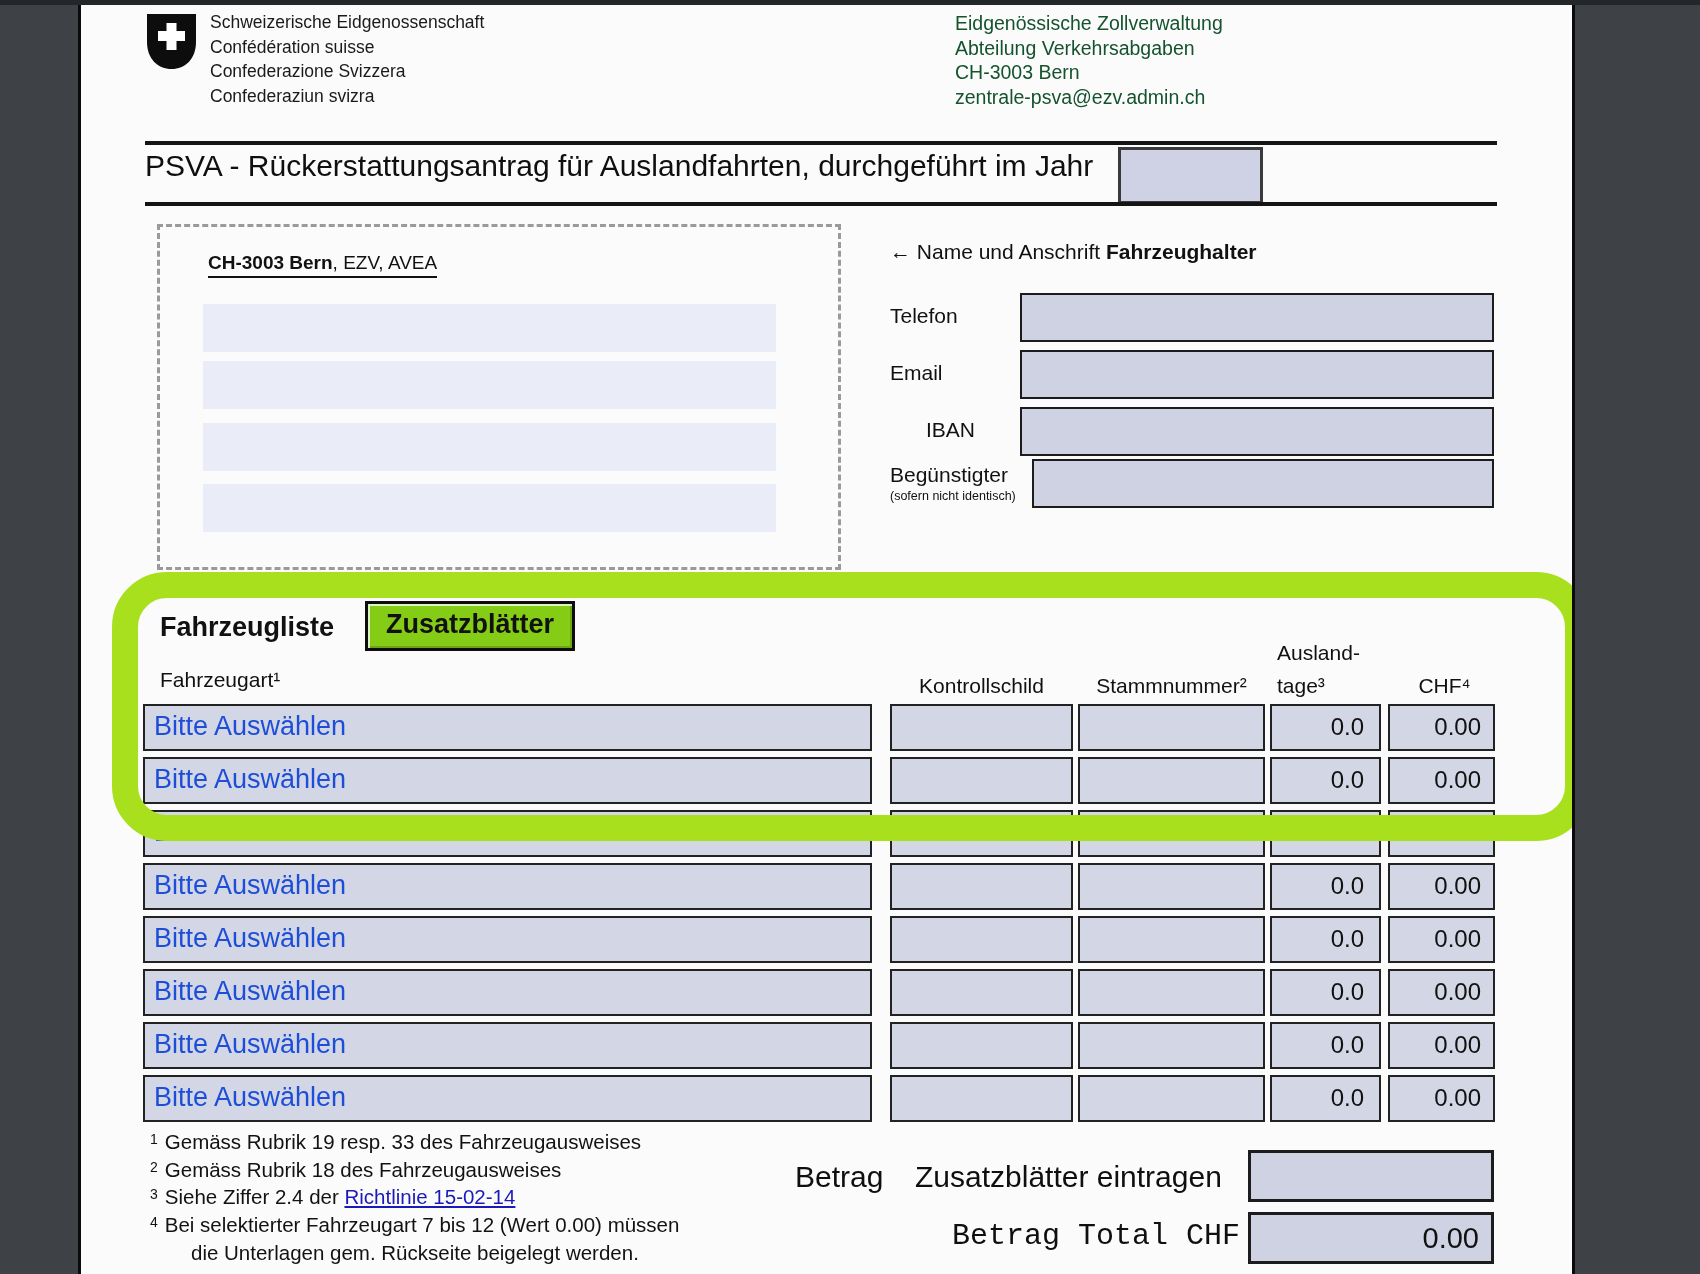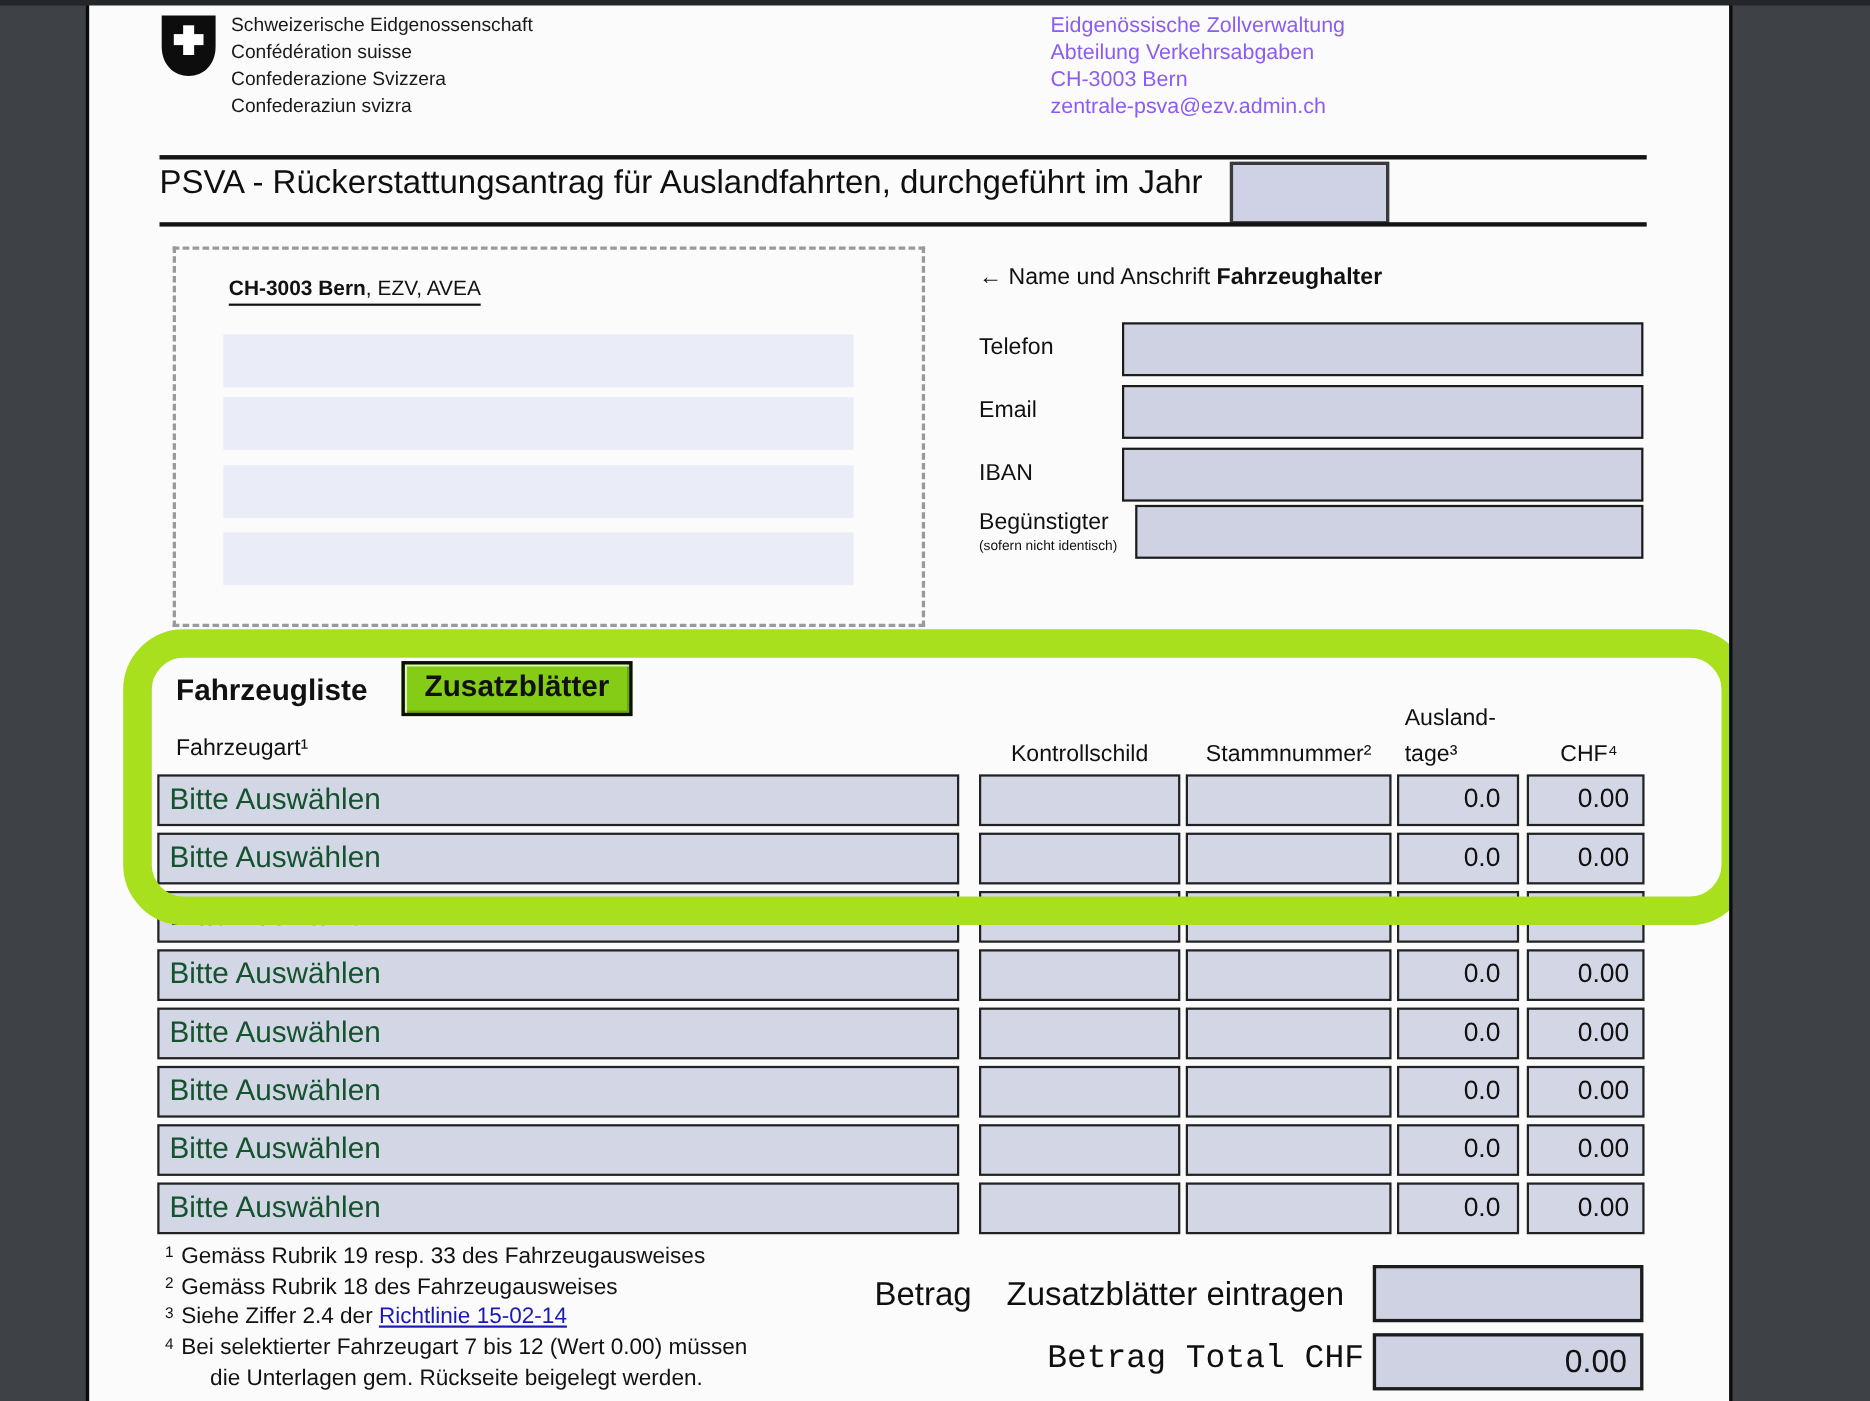--- a/index.html
+++ b/index.html
@@ -6,21 +6,21 @@
   .canvas{position:relative;width:1700px;height:1274px;overflow:hidden;
           font-family:"Liberation Sans",sans-serif;background:#fbfbfb;color:#111;}
   .abs{position:absolute;}
   
   .band{position:absolute;top:0;bottom:0;background:#3e4145;z-index:6;}
   .band.left{left:0;width:78px;border-right:3px solid #0b0b0b;}
   .band.right{left:1572px;right:0;border-left:3px solid #0b0b0b;}
   .topline{position:absolute;left:0;top:0;width:100%;height:5px;background:#23272a;z-index:7;}
   
   .logo-text{left:210px;top:10px;font-size:17.5px;line-height:24.5px;color:#1a1a1a;}
-  .dept-text{left:955px;top:11px;font-size:19.5px;line-height:24.5px;color:#8b5cf6;}
+  .dept-text{left:955px;top:11px;font-size:19.5px;line-height:24.5px;color:#14532d;}
   
   .rule{left:145px;width:1352px;height:4px;background:#141414;}
   .title{left:145px;top:149px;font-size:30px;color:#0f0f0f;}
   .year-box{left:1118px;top:147px;width:139px;height:51px;background:#ced2e4;border:3px solid #3a3a3a;}
   
   .dash-box{left:157px;top:224px;width:678px;height:340px;border:3px dashed #9a9a9a;}
   .win-addr{left:208px;top:252px;font-size:19px;border-bottom:2.5px solid #111;padding-bottom:2px;}
   .win-field{left:203px;width:573px;height:48px;background:#eaedf8;}
   
   .holder-head{left:890px;top:240px;font-size:21px;}
@@ -31,21 +31,21 @@
   .green{left:112px;top:572px;width:1427px;height:217px;border:26px solid #a9e01d;
          border-radius:55px;z-index:5;pointer-events:none;}
   
   .section-title{left:160px;top:612px;font-size:27px;font-weight:bold;}
   .btn-zusatz{left:365px;top:601px;width:204px;height:44px;background:#84cc16;border:3px solid #0d0d0d;
               box-shadow:inset 2px 2px 0 rgba(255,255,255,.75), inset -2px -2px 0 rgba(0,0,0,.18);
               font-size:27px;font-weight:bold;text-align:center;line-height:40px;}
   .col-head{font-size:21px;color:#111;}
   .vrow{position:absolute;left:143px;width:1352px;height:47px;}
   .cell{position:absolute;top:0;height:47px;background:#d3d6e4;border:2.5px solid #222;box-sizing:border-box;}
-  .cell.select{left:0;width:729px;font-size:27px;line-height:41px;padding-left:9px;color:#14532d;}
+  .cell.select{left:0;width:729px;font-size:27px;line-height:41px;padding-left:9px;color:#1d4ed8;}
   .cell.ks{left:747px;width:183px;}
   .cell.sn{left:935px;width:187px;}
   .cell.tage{left:1127px;width:111px;text-align:right;padding-right:15px;font-size:24px;line-height:41px;}
   .cell.chf{left:1245px;width:107px;text-align:right;padding-right:12px;font-size:24px;line-height:41px;}
   
   .fn{left:150px;font-size:20.5px;color:#121212;}
   .fn .mk{font-size:14px;position:relative;top:-5px;margin-right:7px;}
   .fn a{color:#1a1abc;text-decoration:underline;}
   
   .big{font-size:30px;color:#0f0f0f;}
@@ -94,21 +94,21 @@
 
   <div class="abs holder-head">
     <span>←</span>
     <span>Name und Anschrift</span>
     <b>Fahrzeughalter</b>
   </div>
   <div class="abs holder-label" style="top:304px;">Telefon</div>
   <div class="abs holder-box" style="top:293px;"></div>
   <div class="abs holder-label" style="top:361px;">Email</div>
   <div class="abs holder-box" style="top:350px;"></div>
-  <div class="abs holder-label" style="top:418px;">IBAN</div>
+  <div class="abs holder-label" style="top:418px;margin-left:36px;">IBAN</div>
   <div class="abs holder-box" style="top:407px;"></div>
   <div class="abs holder-label" style="top:463px;">Begünstigter</div>
   <div class="abs holder-sub" style="top:489px;">(sofern nicht identisch)</div>
   <div class="abs holder-box" style="top:459px;left:1032px;width:458px;"></div>
 
   <div class="abs section-title">Fahrzeugliste</div>
   <div class="abs btn-zusatz">Zusatzblätter</div>
 
   <div class="abs col-head" style="left:160px;top:668px;">Fahrzeugart¹</div>
   <div class="abs col-head" style="left:890px;top:674px;width:183px;text-align:center;">Kontrollschild</div>

